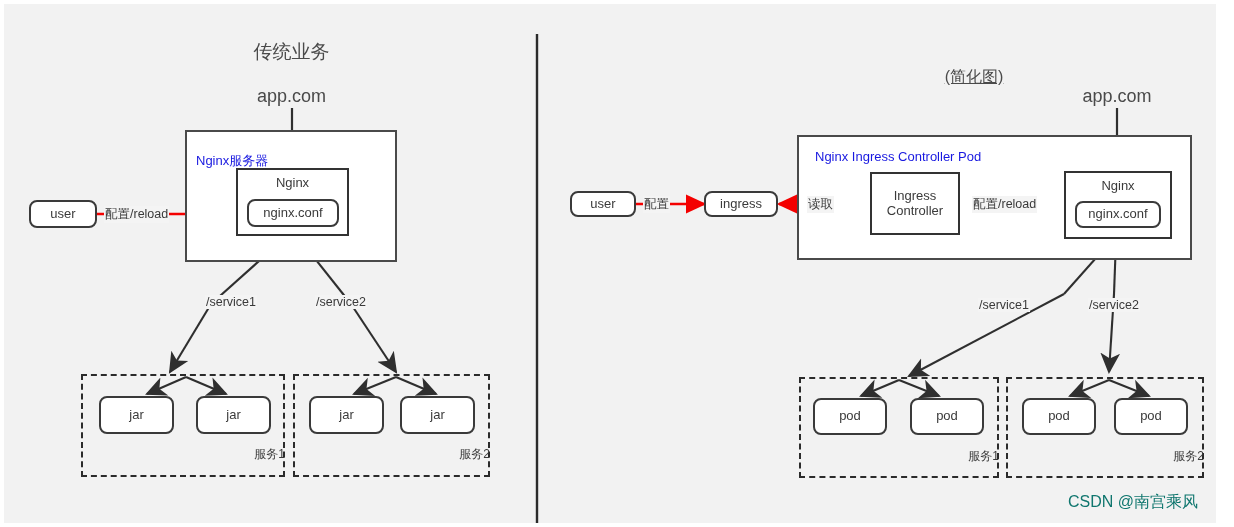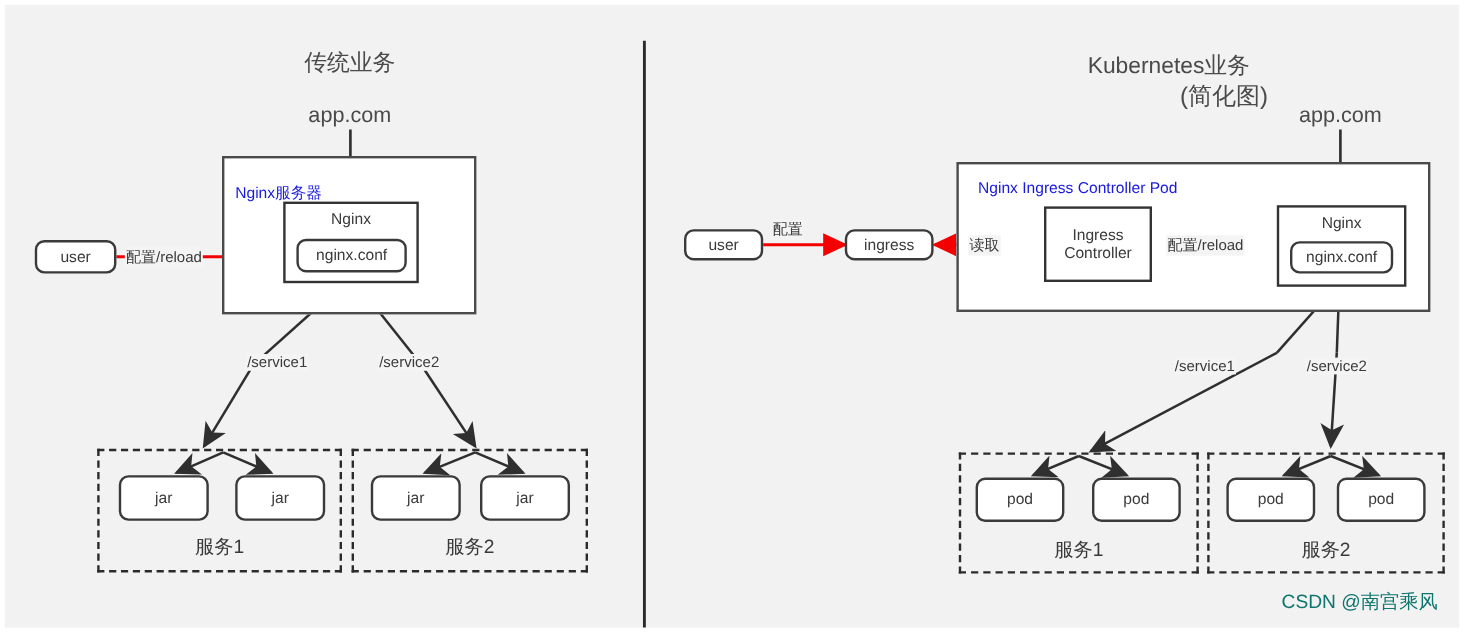--- a/index.html
+++ b/index.html
@@ -49,23 +49,23 @@
   }
   .dashed-group {
     position: absolute;
     box-sizing: border-box;
     background: transparent;
     border: 2.5px dashed #2b2b2b;
     z-index: 3;
   }
   .grp-label {
     position: absolute;
-    font-size: 16px;
+    font-size: 12px;
     color: #3a3a3a;
-    text-align: center;
+    text-align: right;
     z-index: 6;
   }
   .blue-label {
     position: absolute;
     color: #1818e0;
     font-size: 13px;
     z-index: 6;
     white-space: nowrap;
   }
   .edge-label {
@@ -181,30 +181,29 @@
   <div class="dashed-group" style="left:77px; top:370px; width:204px; height:103px;"></div>
   <div class="node rounded" style="left:95px; top:392px; width:75px; height:38px;">jar</div>
   <div class="node rounded" style="left:192px; top:392px; width:75px; height:38px;">jar</div>
   <div class="grp-label" style="left:77px; top:442px; width:204px;">服务1</div>
 
   <div class="dashed-group" style="left:289px; top:370px; width:197px; height:103px;"></div>
   <div class="node rounded" style="left:305px; top:392px; width:75px; height:38px;">jar</div>
   <div class="node rounded" style="left:396px; top:392px; width:75px; height:38px;">jar</div>
   <div class="grp-label" style="left:289px; top:442px; width:197px;">服务2</div>
 
-  <div class="title" style="left:870px; top:38px; width:200px;">Kubernetes业务</div>
-  <div class="title" style="left:916px; top:63px; width:200px; font-size:20px;">(简化图)</div>
+  <div class="title" style="left:870px; top:63px; width:200px; font-size:16px;text-decoration:underline;">(简化图)</div>
 
   <div class="domain-text" style="left:1035px; top:82px; width:156px;">app.com</div>
 
   <div class="container-box" style="left:793px; top:131px; width:395px; height:125px;"></div>
   <div class="blue-label" style="left:811px; top:145px;">Nginx Ingress Controller Pod</div>
 
   <div class="node rounded" style="left:566px; top:187px; width:66px; height:26px;">user</div>
-  <div class="edge-label" style="left:639px; top:179px;">配置</div>
+  <div class="edge-label" style="left:639px; top:192px;">配置</div>
 
   <div class="node rounded" style="left:700px; top:187px; width:74px; height:26px;">ingress</div>
   <div class="edge-label" style="left:803px; top:192px;text-align:right;">读取</div>
 
   <div class="node sq two-line" style="left:866px; top:168px; width:90px; height:63px;">
     <span>Ingress</span>
     <span>Controller</span>
   </div>
   <div class="edge-label" style="left:968px; top:192px;">配置/reload</div>
 

